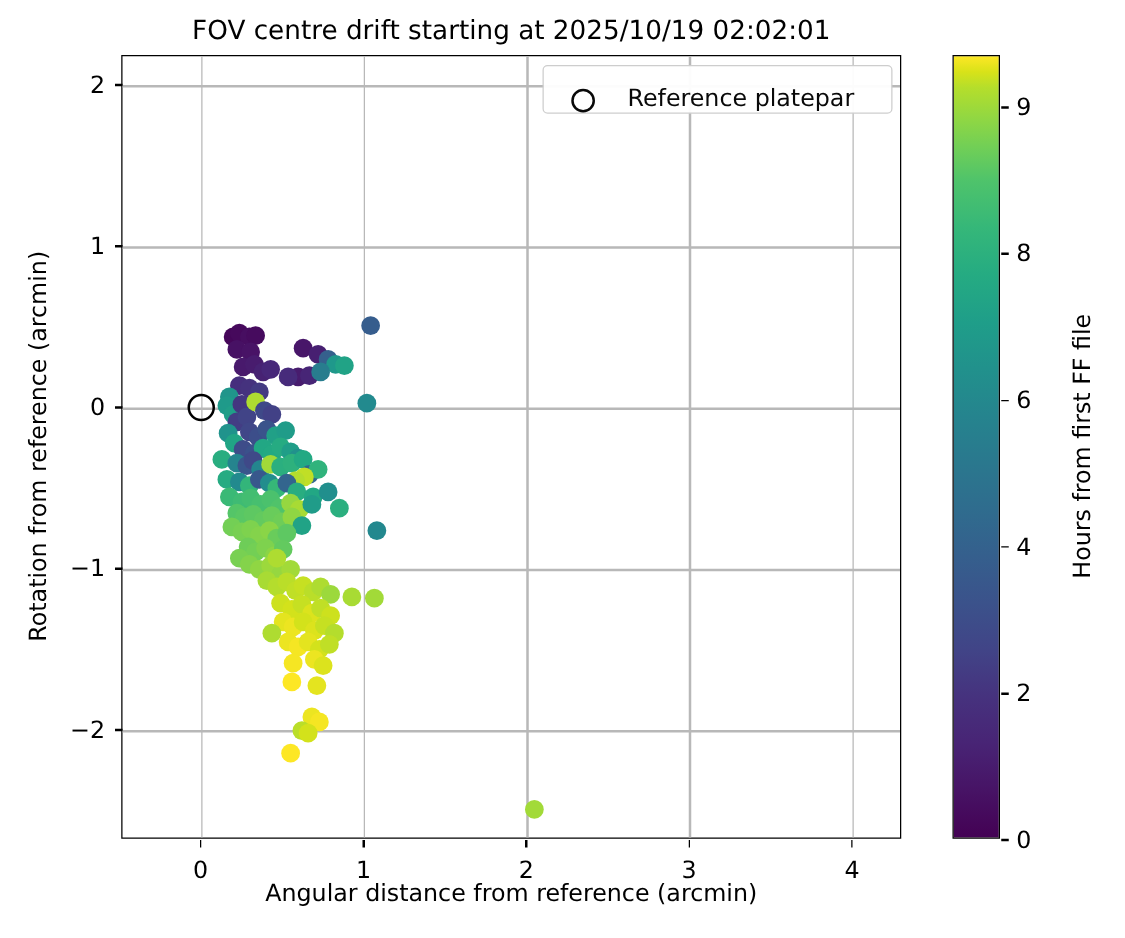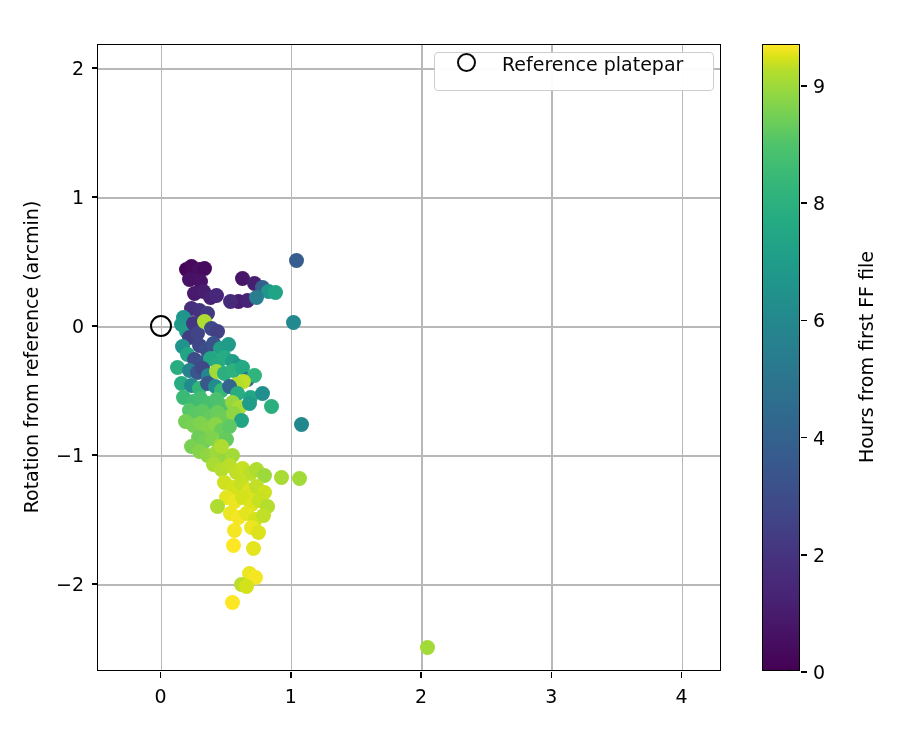--- a/index.html
+++ b/index.html
@@ -41,21 +41,21 @@
   .ylabel{
     position:absolute;font-size:19px;color:#000;white-space:nowrap;
     left:31px;top:357px;transform:translate(-50%,-50%) rotate(-90deg);
     transform-origin:center center;
   }
 
   
   .legend{
     position:absolute;left:434px;top:52px;width:280px;height:39px;
     background:#ffffff;border:1px solid #cccccc;border-radius:4px;
-    box-sizing:border-box;display:flex;align-items:flex-start;opacity:.96;
+    box-sizing:border-box;display:flex;align-items:flex-end;opacity:.96;
   }
   .legend-marker{
     width:19px;height:19px;border:2.2px solid #000;border-radius:50%;
     box-sizing:border-box;margin-left:22px;flex:0 0 auto;
   }
   .legend-text{font-size:19px;color:#000;margin-left:26px;white-space:nowrap;}
 
   
   .cbar{
     position:absolute;left:762px;top:44px;width:38px;height:627px;
@@ -73,20 +73,21 @@
     position:absolute;font-size:19px;color:#000;white-space:nowrap;
     left:866px;top:357px;transform:translate(-50%,-50%) rotate(-90deg);
     transform-origin:center center;
   }
 </style>
 </head>
 <body>
 
 <div id="root">
 
+  <div class="title">FOV centre drift starting at 2025/10/19 02:02:01</div>
 
   <div class="axes" id="axes">
       <div class="gridv" style="left: 62.5303px;"></div>
       <div class="gridv" style="left: 192.802px;"></div>
       <div class="gridv" style="left: 323.073px;"></div>
       <div class="gridv" style="left: 453.344px;"></div>
       <div class="gridv" style="left: 583.616px;"></div>
       <div class="gridh" style="top: 539.272px;"></div>
       <div class="gridh" style="top: 410.259px;"></div>
       <div class="gridh" style="top: 281.247px;"></div>
@@ -255,20 +256,21 @@
       <div class="ytick" style="top: 410.259px;"></div>
       <div class="yticklab" style="top: 410.259px;">−1</div>
       <div class="ytick" style="top: 281.247px;"></div>
       <div class="yticklab" style="top: 281.247px;">0</div>
       <div class="ytick" style="top: 152.235px;"></div>
       <div class="yticklab" style="top: 152.235px;">1</div>
       <div class="ytick" style="top: 23.2222px;"></div>
       <div class="yticklab" style="top: 23.2222px;">2</div>
     </div>
 
+  <div class="xlabel">Angular distance from reference (arcmin)</div>
   <div class="ylabel">Rotation from reference (arcmin)</div>
 
   <div class="legend">
     <div class="legend-marker"></div>
     <div class="legend-text">Reference platepar</div>
   </div>
 
   <div class="cbar" id="cbar">
       <div class="cbtick" style="top: 627px;"></div>
       <div class="cbticklab" style="top: 627px;">0</div>

